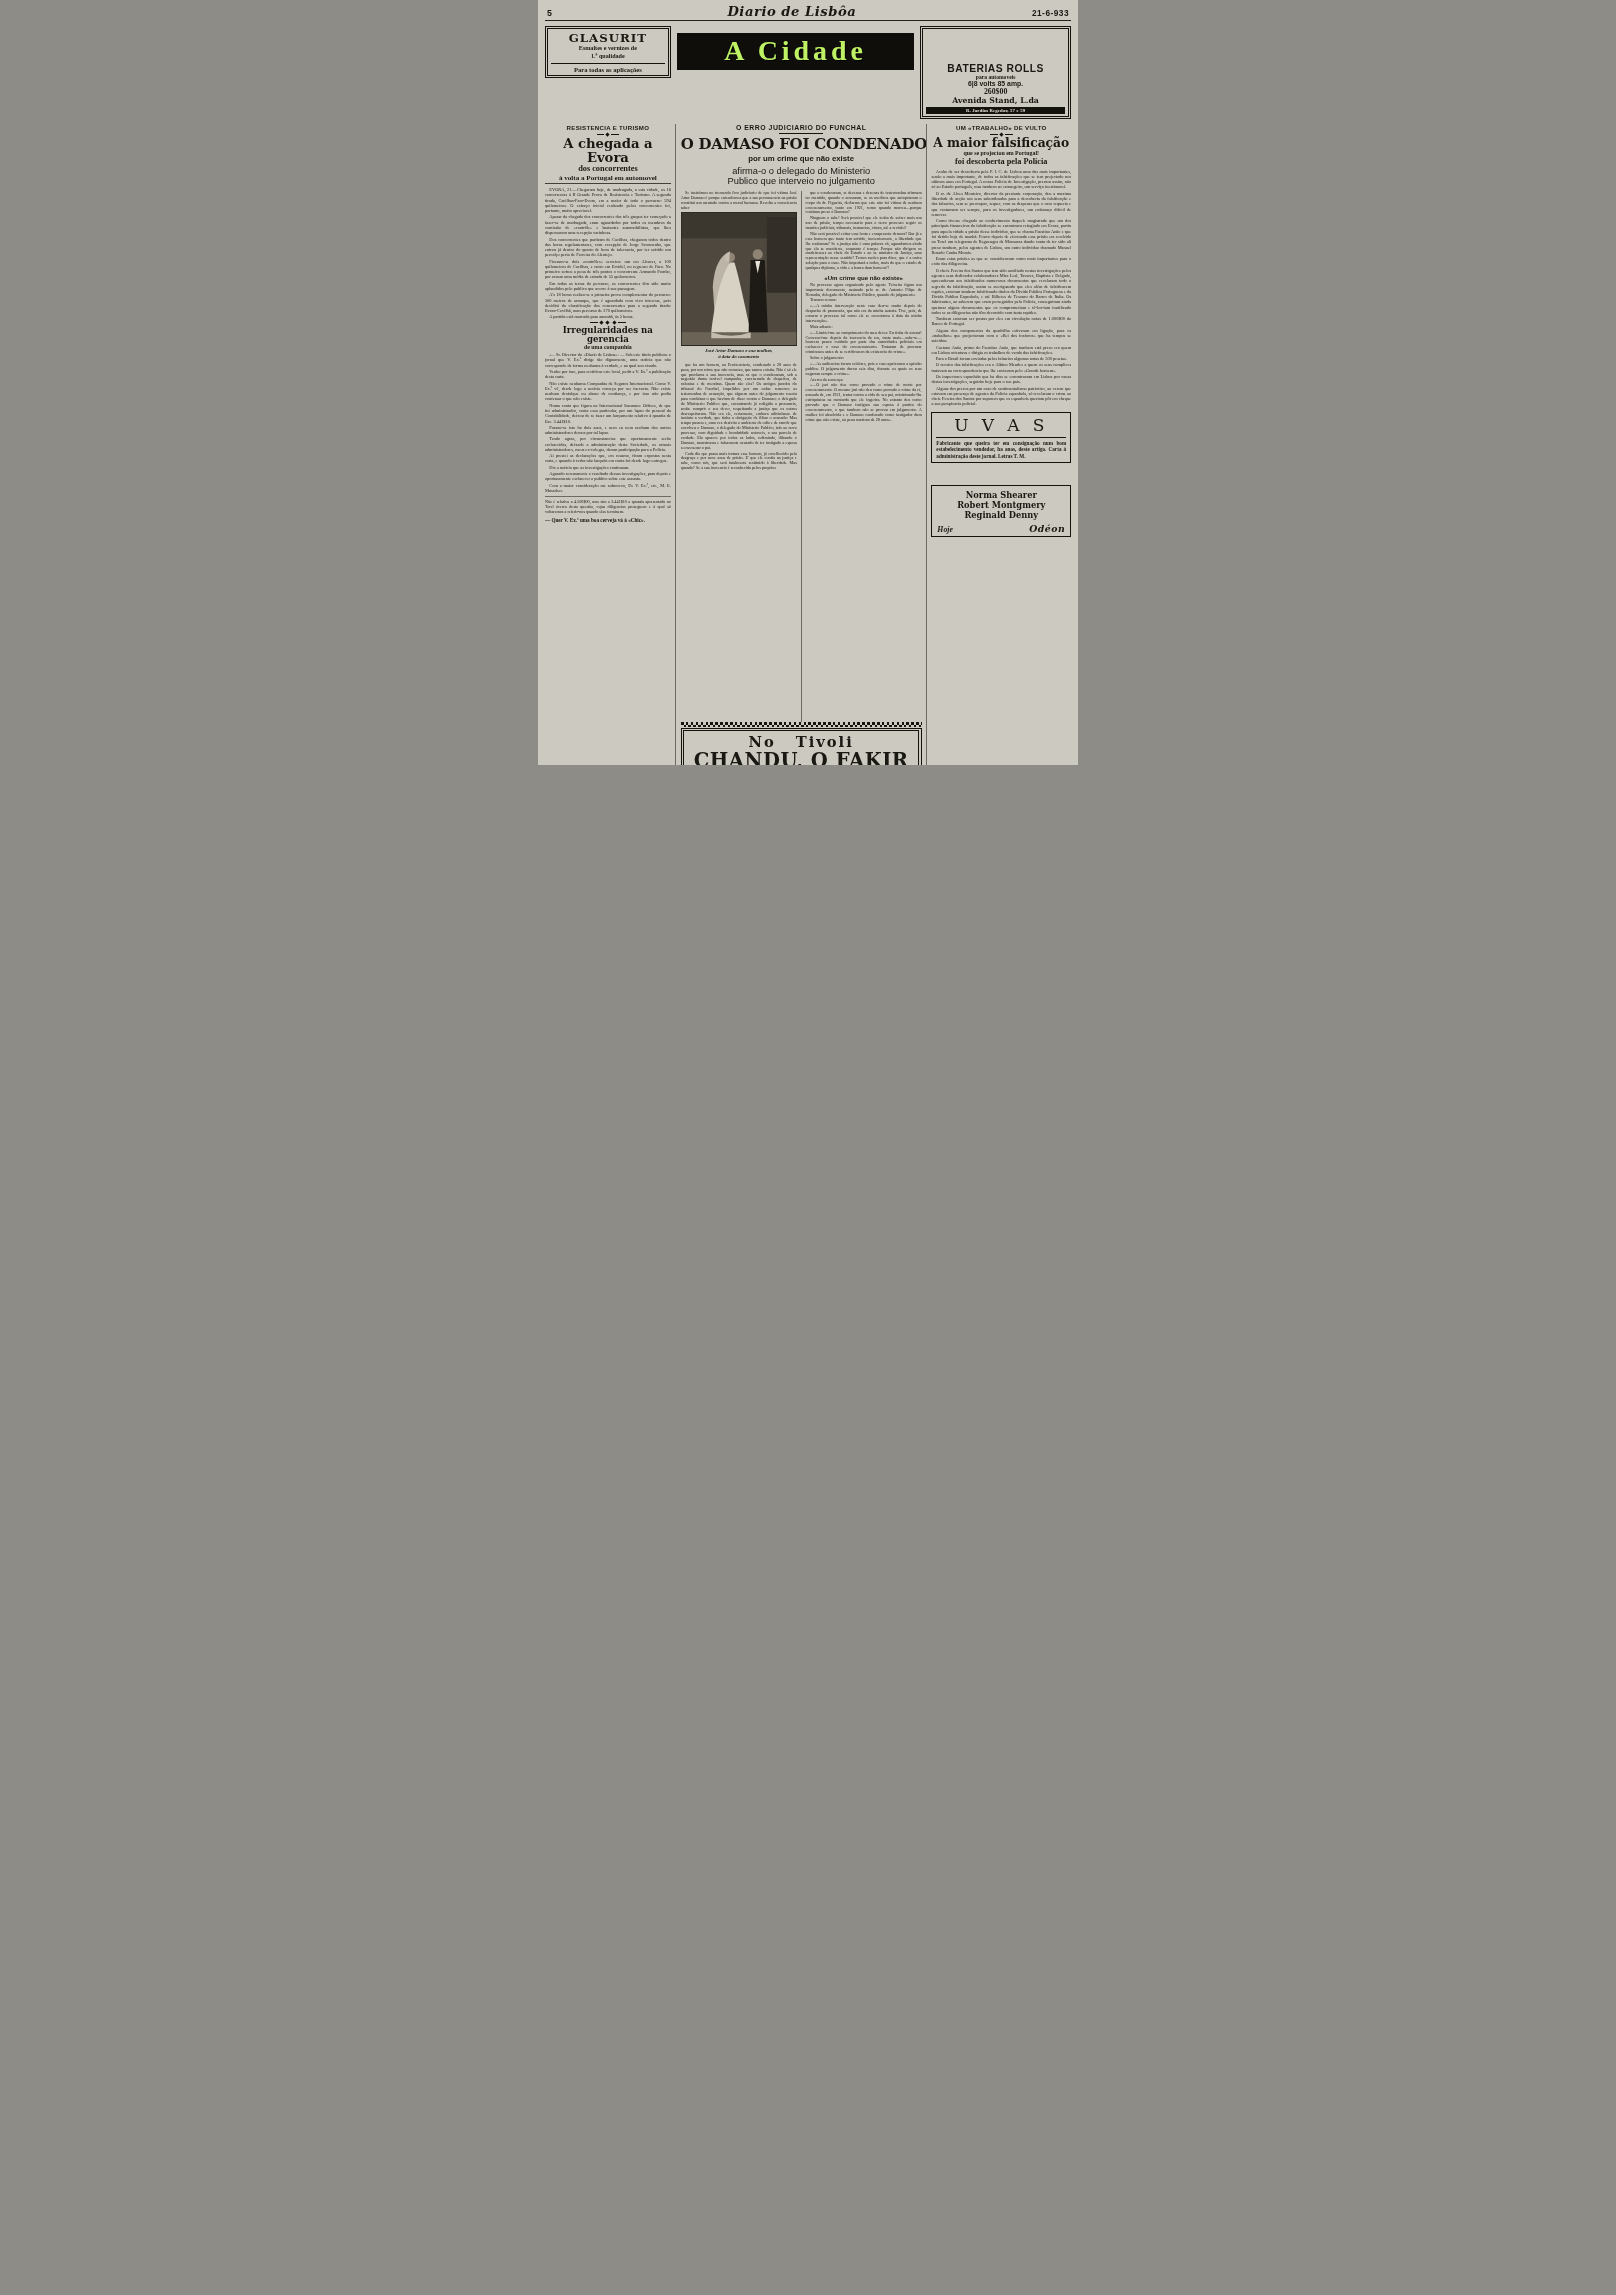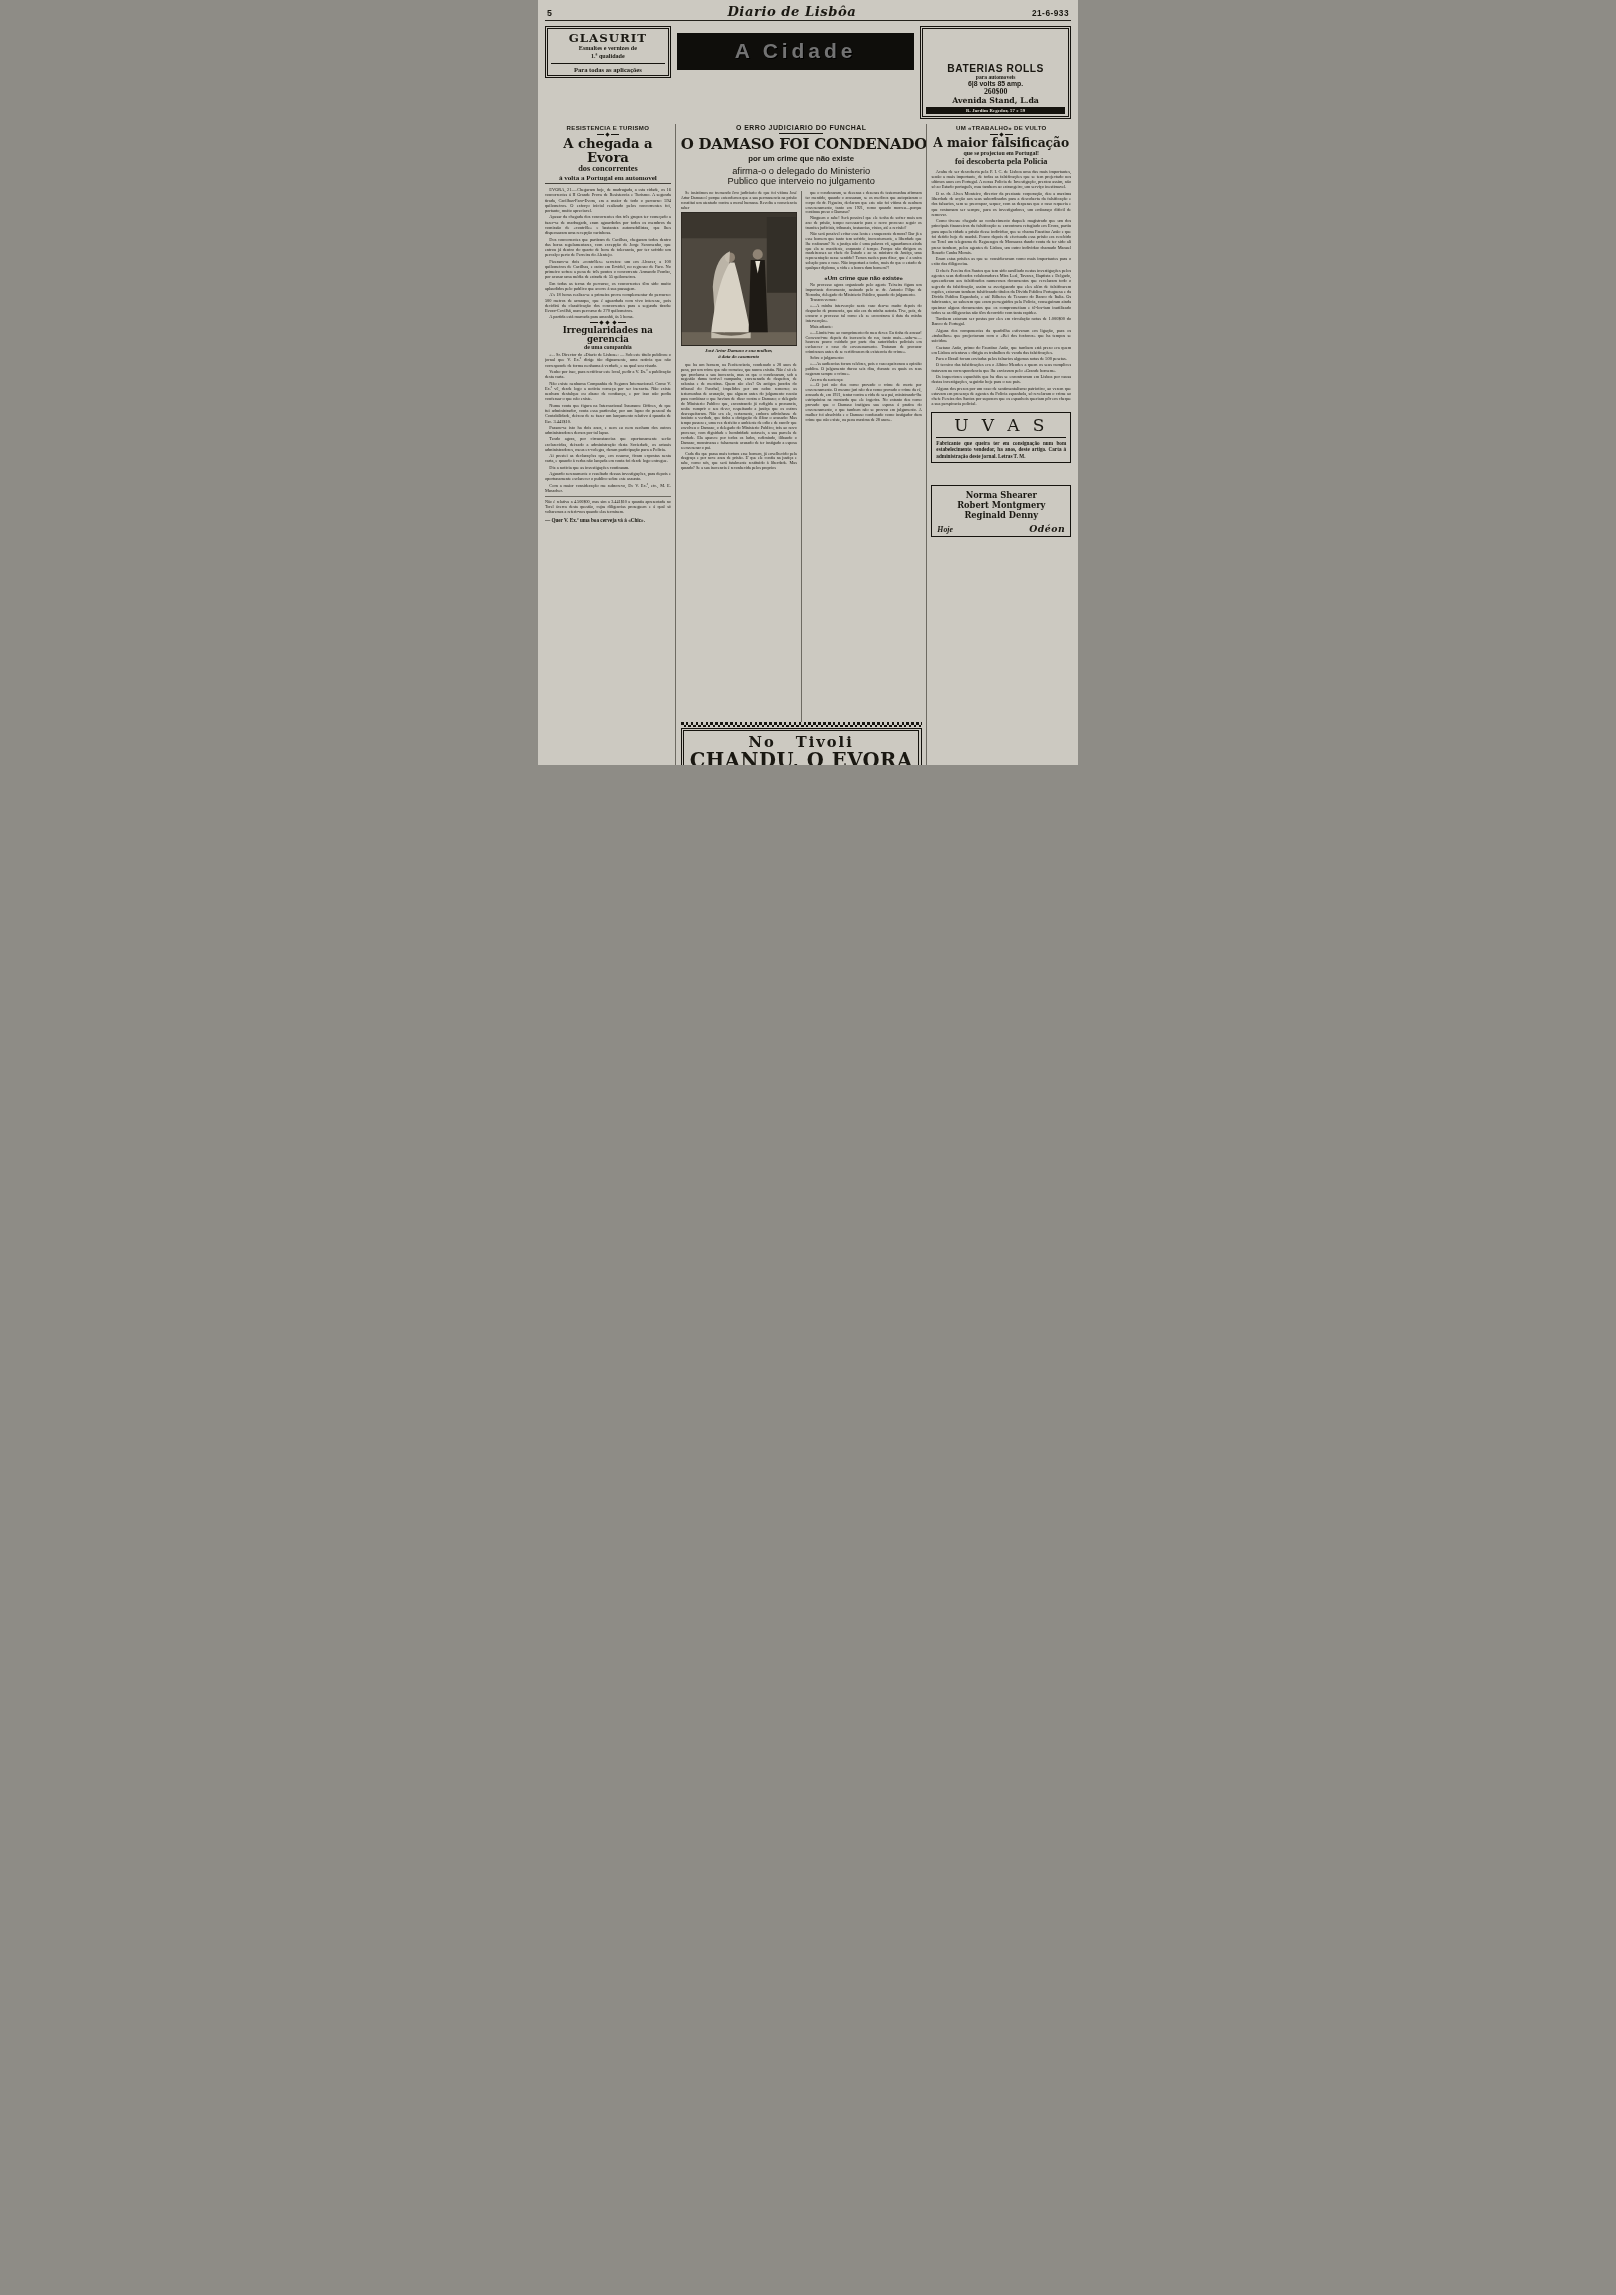--- a/index.html
+++ b/index.html
@@ -16,21 +16,21 @@
   .header-rule{border-bottom:1px solid #24221c;margin-top:1px;}
   
   .top-row{display:flex;gap:5.9px;margin-top:4.9px;align-items:flex-start;}
   .boxed{border:1px solid #15130e;padding:1px;background:#ccc9c1;}
   .boxed-inner{border:0.5px solid #15130e;padding:2.5px 2.9px;text-align:center;}
   .ad-glasurit{width:122px;}
   .glasurit-title{font-family:"DejaVu Serif",serif;font-weight:bold;font-size:11.8px;letter-spacing:1px;}
   .glasurit-line{font-weight:bold;font-size:6.1px;line-height:1.25;}
   .glasurit-foot{font-weight:bold;font-size:6.6px;border-top:0.5px solid #15130e;margin-top:2px;padding-top:2px;}
   .cidade{flex:1;background:#0f0e0b;margin-top:6.9px;height:37px;display:flex;align-items:center;justify-content:center;}
-  .cidade-title{color:#737373;font-family:Liberation Sans, sans-serif;font-weight:bold;font-size:21px;letter-spacing:3.9px;text-shadow:1px 1px 0 #000;}
+  .cidade-title{color:#bef264;font-family:Liberation Serif, serif;font-weight:bold;font-size:28px;letter-spacing:3.9px;text-shadow:1px 1px 0 #000;}
   .ad-baterias{width:147px;}
   .baterias-title{font-family:"Liberation Sans",sans-serif;font-weight:bold;font-size:10.3px;letter-spacing:0.5px;margin-top:32px;}
   .baterias-sub{font-weight:bold;font-size:5.6px;}
   .baterias-spec{font-weight:bold;font-size:6.9px;font-family:"Liberation Sans",sans-serif;}
   .baterias-price{font-weight:bold;font-size:7.8px;}
   .baterias-addr{font-weight:bold;font-size:7.8px;font-family:"DejaVu Serif",serif;}
   .baterias-strip{background:#15130e;color:#e9e6dc;font-size:4.7px;font-weight:bold;padding:1px 0;margin-top:1.5px;letter-spacing:0.2px;}
   
   .columns{display:flex;margin-top:4.9px;height:662px;}
   .col-left{width:126px;padding-right:4.4px;border-right:0.5px solid #6d6a62;overflow:hidden;}
@@ -234,21 +234,21 @@
               <p class="para-sm">«—O juri não deu como provado o crime de morte por envenenamento. O mesmo juri não deu como provado o crime da ré, acusada de, em 1921, tentar contra a vida de seu pai, ministrando-lhe estriquinina na mostarda que ele ingerira. No entanto deu como provado que o Damaso instigara sua esposa á pratica do envenenamento, o que tambem não se provou em julgamento. A mulher foi absolvida e o Damaso condenado como instigador dum crime que não existe, na pena maxima de 28 anos».</p>
             </div>
         </div>
       </div>
 
       <div class="sawtooth"></div>
       <div class="sawtooth2"></div>
       <div class="tivoli">
         <div class="tivoli-inner">
           <div class="tivoli-intro">No Tivoli</div>
-          <div class="tivoli-title">CHANDU, O EVORA</div>
+          <div class="tivoli-title">CHANDU, O FAKIR</div>
           <div class="tivoli-tag">Um admiravel espectaculo de imaginação !</div>
         </div>
       </div>
     </div>
 
     <div class="col-right">
       <div class="kicker">UM «TRABALHO» DE VULTO</div>
       <div class="orn">
           <span class="bar"></span>
           <span class="sq"></span>

